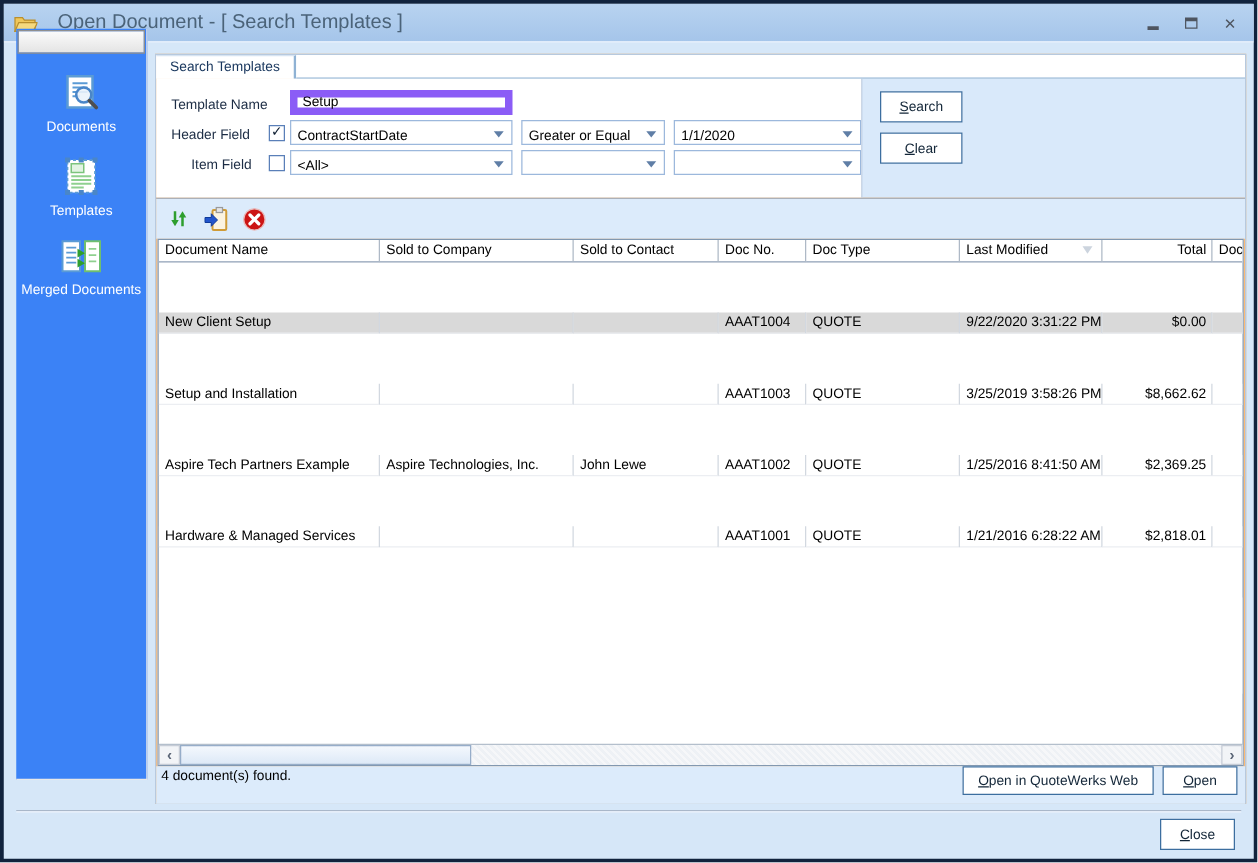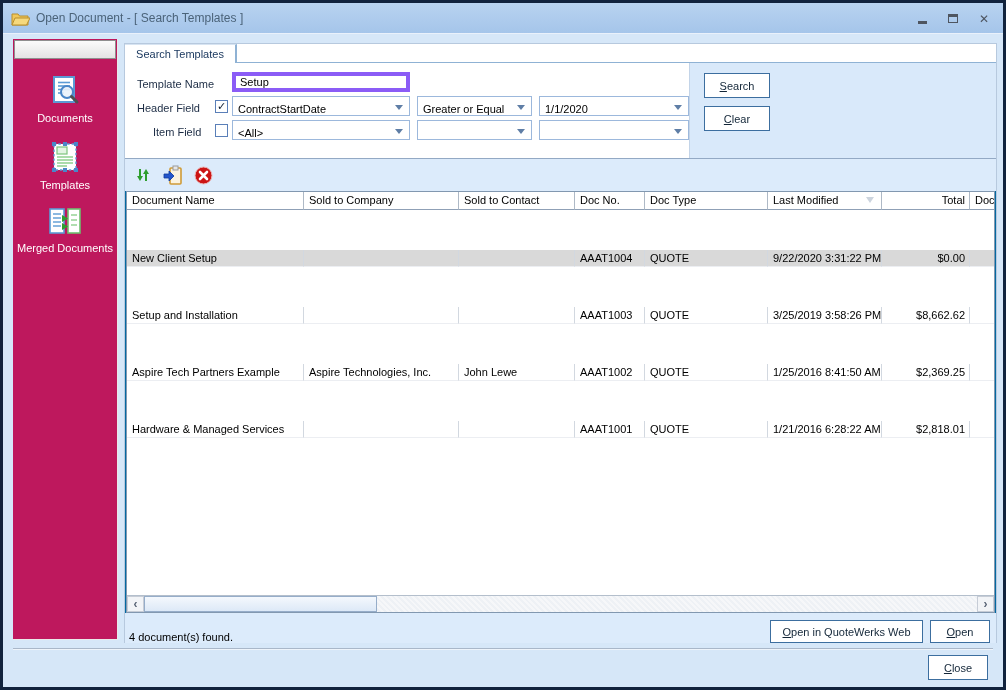--- a/index.html
+++ b/index.html
@@ -7,52 +7,52 @@
   body { font-family:"Liberation Sans","DejaVu Sans",sans-serif; font-size:11px; color:#10213a; }
 
   .dialog { position:relative; width:1006px; height:690px; background:#d6e7f8;
             border:3px solid #11233d; overflow:hidden; }
 
   
   .titlebar { position:absolute; left:0; top:0; right:0; height:31px;
               background:linear-gradient(#b8d3f0,#a5c5ea);
               border-bottom:1px solid #e9f1fb;
               display:flex; align-items:center; padding-left:8px; }
-  .titlebar .title { margin-left:6px; font-size:12px; color:#4b6379; }
+  .titlebar .title { margin-left:16px; font-size:16px; color:#4b6379; }
   .win-controls { position:absolute; right:8px; top:0; height:31px; display:flex; align-items:center; gap:9px; }
   .win-btn { width:22px; height:20px; display:flex; align-items:center; justify-content:center;
              color:#4e5560; font-weight:bold; font-size:12px; cursor:default; }
   .glyph-min { width:9px; height:3px; background:#4e5560; margin-top:8px; }
   .glyph-max { width:10px; height:9px; border:1px solid #4e5560; border-top:3px solid #4e5560; }
 
   
-  .sidebar { position:absolute; left:10px; top:36px; width:105px; height:601px;
-             background:#be185d; border-right:1px solid #e9e9e9; border-bottom:1px solid #e9e9e9; }
+  .sidebar { position:absolute; left:10px; top:20px; width:105px; height:601px;
+             background:#3b82f6; border-right:1px solid #e9e9e9; border-bottom:1px solid #e9e9e9; }
   .sidebar-header { margin:1px; height:19px; background:linear-gradient(#fbfbfb,#e4e4e4);
                     border:1px solid #8f8f8f; }
   .nav-item { margin-top:16px; display:flex; flex-direction:column; align-items:center; gap:5px;
               color:#ffffff; text-align:center; cursor:default; }
   .nav-item .lbl { line-height:12px; }
 
   
   .main { position:absolute; left:121px; top:40px; width:873px; height:600px;
-          background:#0369a1; border:1px solid #b7c9de; }
+          background:#fdba74; border:1px solid #b7c9de; }
 
   .tabstrip { display:flex; height:19px; background:#ffffff; }
   .tab { width:112px; background:#ffffff; border-right:2px solid #8fb2d4; border-top:1px solid #d7e4f2;
          display:flex; align-items:center; justify-content:center; color:#17355c; }
   .tabstrip-rest { flex:1; background:#ffffff; border-bottom:1px solid #8fb2d4; }
 
   .criteria { position:relative; height:96px; border-bottom:1px solid #93a9c4; }
   .fields { position:absolute; left:0; top:0; width:564px; height:95px; background:#ffffff; }
   .actions { position:absolute; left:564px; top:0; right:0; height:95px; background:#d9e9fa;
              border-left:1px solid #c3d4e8; }
 
   .flabel { position:absolute; color:#1c2c44; }
-  .txtbox { position:absolute; height:20px; background:#fff; border:4px solid #8b5cf6;
+  .txtbox { position:absolute; height:20px; background:#fff; border:6px solid #8b5cf6;
             padding:0 4px; display:flex; align-items:center; }
   .txtbox input { border:none; outline:none; width:100%; font:inherit; color:#000; background:transparent; }
   .combo { position:absolute; height:20px; background:#fff; border:1px solid #9cb8dc;
            display:flex; align-items:flex-end; padding:0 18px 0 5px; color:#000; cursor:default; }
   .combo .arrow { position:absolute; right:6px; top:8px; width:0; height:0;
                   border-left:4px solid transparent; border-right:4px solid transparent;
                   border-top:5px solid #5f7ea6; }
   .checkbox { position:absolute; width:13px; height:13px; background:#fff; border:1px solid #5a7fb8;
               display:flex; align-items:center; justify-content:center; cursor:default; }
   .checkbox .mark { font-size:11px; font-weight:bold; color:#0c1c30; line-height:10px; margin-top:-1px; }
@@ -89,21 +89,21 @@
   .hscroll { height:17px; border-top:1px solid #b4bfcc; display:flex;
              background:repeating-linear-gradient(45deg,#f6f7f9 0 2px,#eef1f5 2px 4px); }
   .scroll-btn { width:17px; height:16px; background:#f2f4f7; border:1px solid #c6ccd6;
                 display:flex; align-items:center; justify-content:center;
                 color:#5a6576; font-weight:bold; font-size:12px; cursor:default; }
   .scroll-thumb { width:233px; height:16px; background:linear-gradient(#f4f8fd,#dde9f7);
                   border:1px solid #96adc9; cursor:default; }
   .hscroll .spacer { flex:1; }
 
   
-  .main-footer { height:30px; background:#dcebfb; display:flex; align-items:flex-end; padding:0 6px 0 4px; }
+  .main-footer { height:30px; background:#dcebfb; display:flex; align-items:flex-start; padding:0 6px 0 4px; }
   .status { flex:1; color:#000; margin-top:2px; }
   .main-footer .btn { height:23px; }
   .btn-openweb { width:153px; margin-right:7px; }
   .btn-open { width:60px; }
 
   
   .bottom-sep { position:absolute; left:10px; right:10px; top:645px; height:2px;
                 border-top:1px solid #a9b7c9; border-bottom:1px solid #eef4fb; }
   .btn-close { position:absolute; right:15px; top:652px; width:60px; height:25px; }
 

